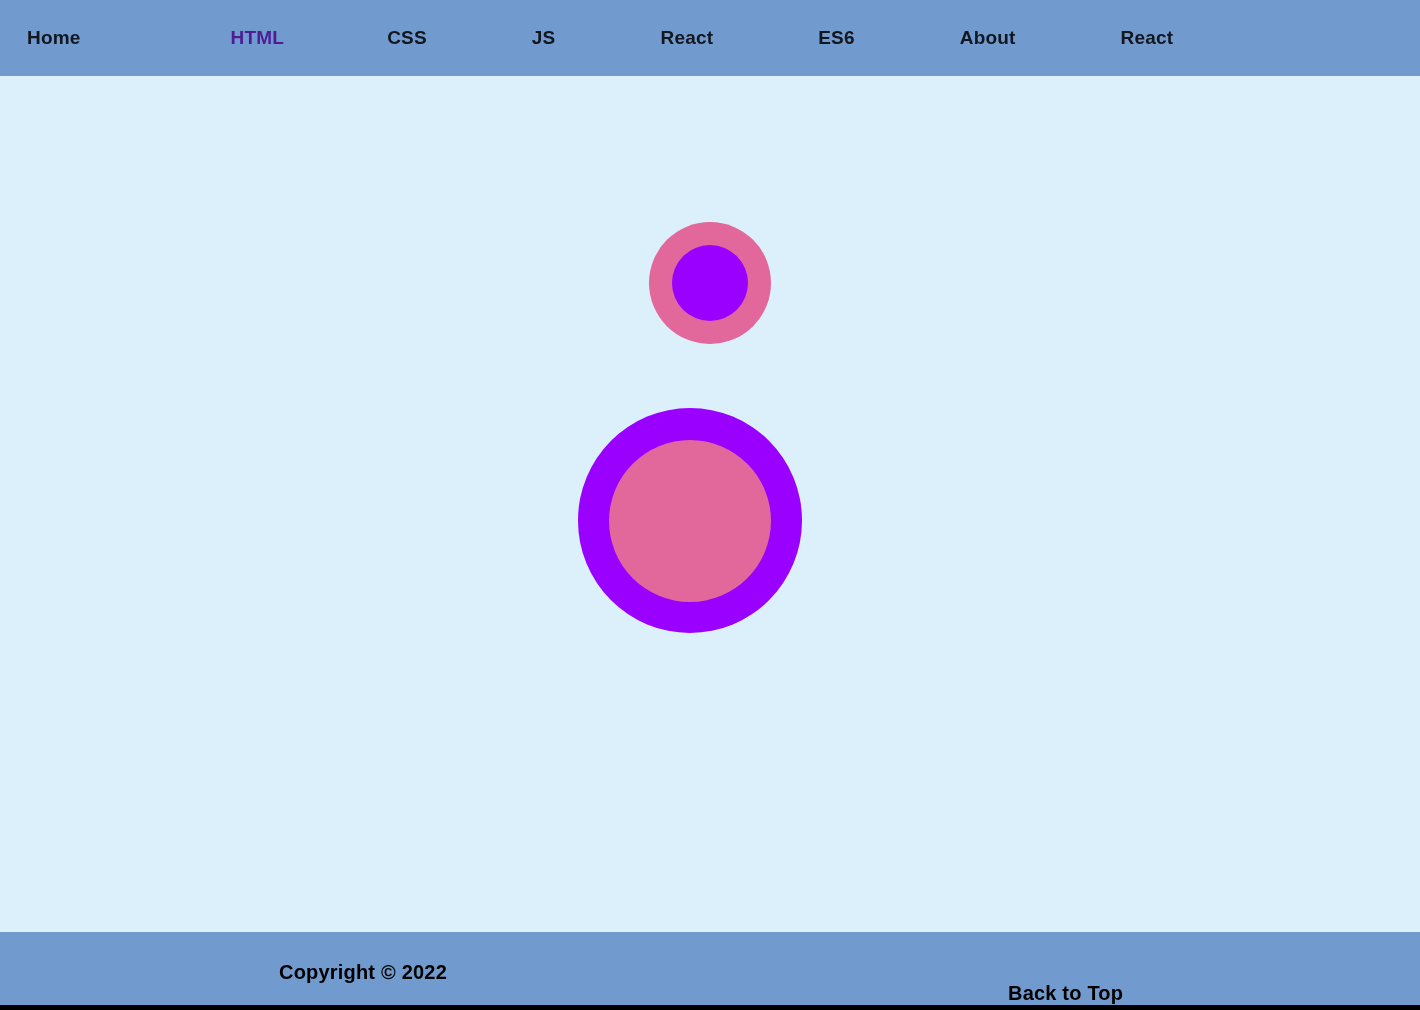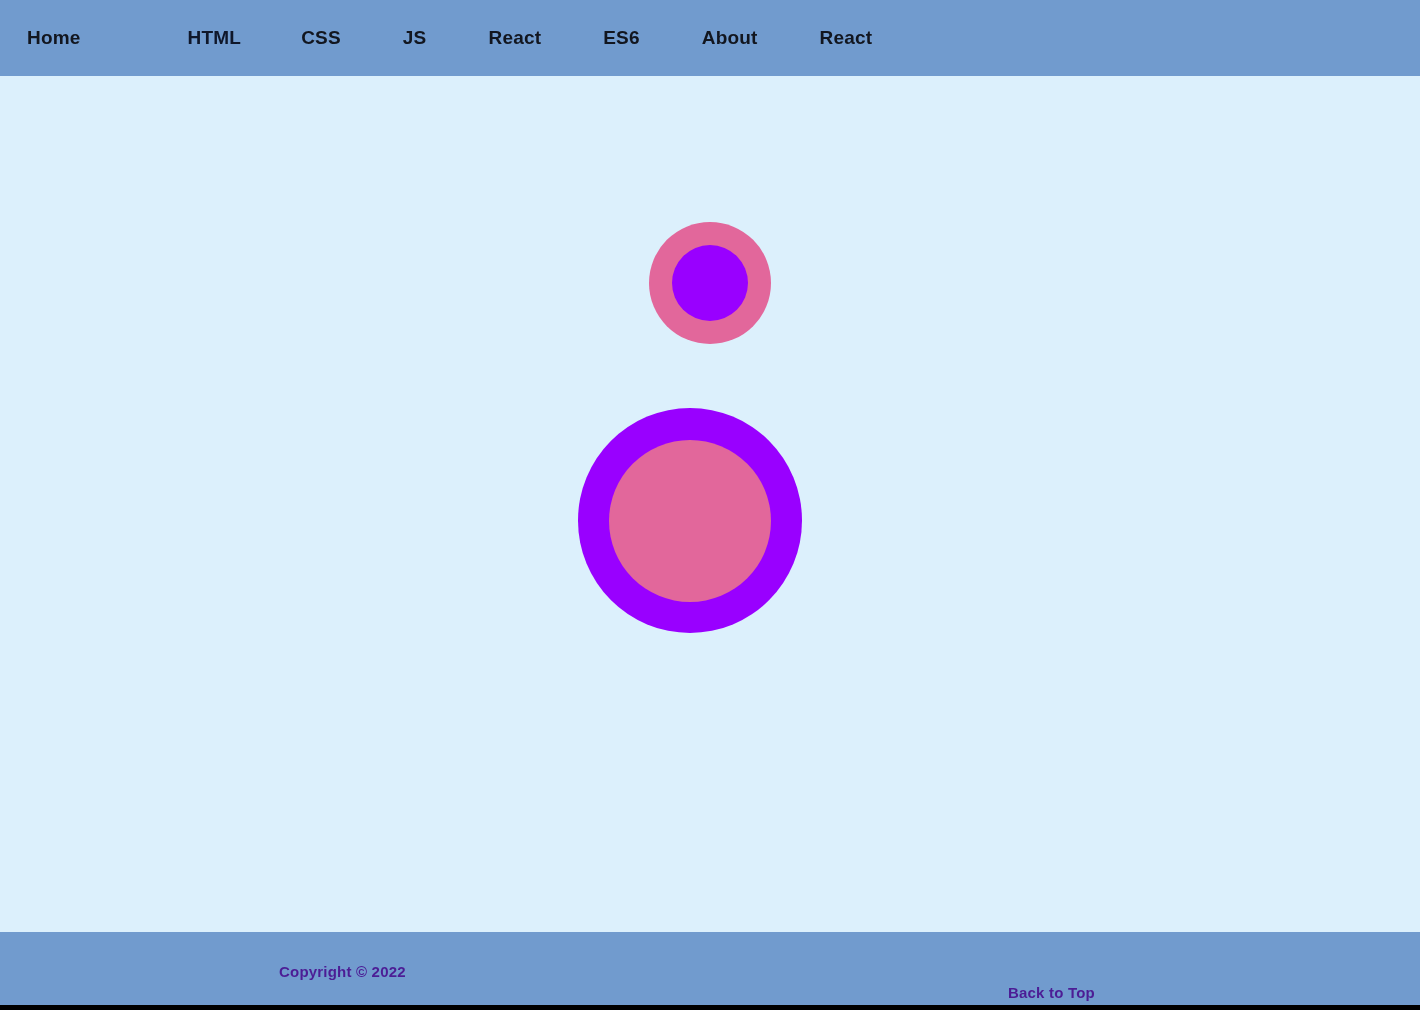--- a/index.html
+++ b/index.html
@@ -1,15 +1,15 @@
 <!DOCTYPE html>
 <html><head>
 <meta charset="utf-8">
 <style>
-  * { box-sizing: border-box; margin: 0; padding: 0; }
+  * { box-sizing: border-box; margin: 0; padding: 0; gap: 43px; }
 
   html, body {
     width: 1420px;
     height: 1010px;
     overflow: hidden;
   }
 
   body {
     font-family: "Liberation Sans", sans-serif;
     background: #dcf0fc;
@@ -35,21 +35,21 @@
     text-decoration: none;
     letter-spacing: 0.2px;
     margin-right: 62px;
     line-height: 24px;
     white-space: nowrap;
     position: relative;
     display: inline-block;
   }
 
   .nav-item.is-active {
-    color: #0f172a;
+    color: #4c1d95;
     margin-right: 60px;
     padding-left: 45px;
   }
 
   .nav-item.is-active .wave {
     position: absolute;
     left: 0;
     bottom: -9px;
     width: 100%;
     height: 8px;
@@ -111,23 +111,23 @@
     width: 1420px;
     height: 78px;
     background: #719bce;
     border-bottom: 5px solid #000000;
     display: flex;
     align-items: center;
   }
 
   .footer-text {
     position: absolute;
-    font-size: 15px;
+    font-size: 20px;
     font-weight: bold;
-    color: #4c1d95;
+    color: #000000;
     letter-spacing: 0.2px;
     white-space: nowrap;
     line-height: 24px;
     text-decoration: none;
   }
 
   #footer-copyright { left: 279px; top: 28px; }
   #footer-backtotop { left: 1008px; top: 33px; margin-top: 16px; }
 </style>
 </head>

